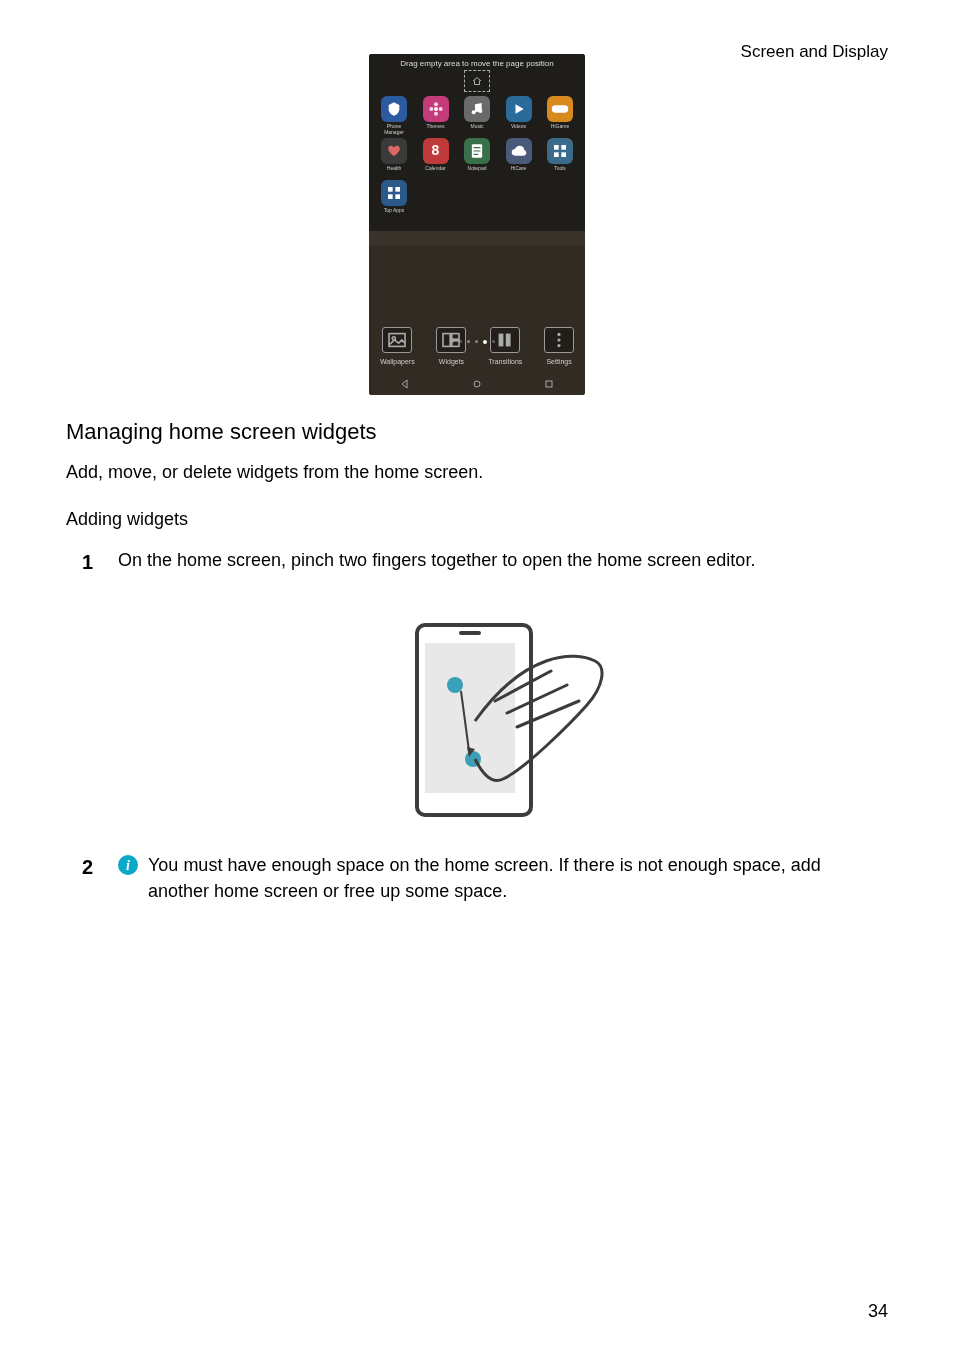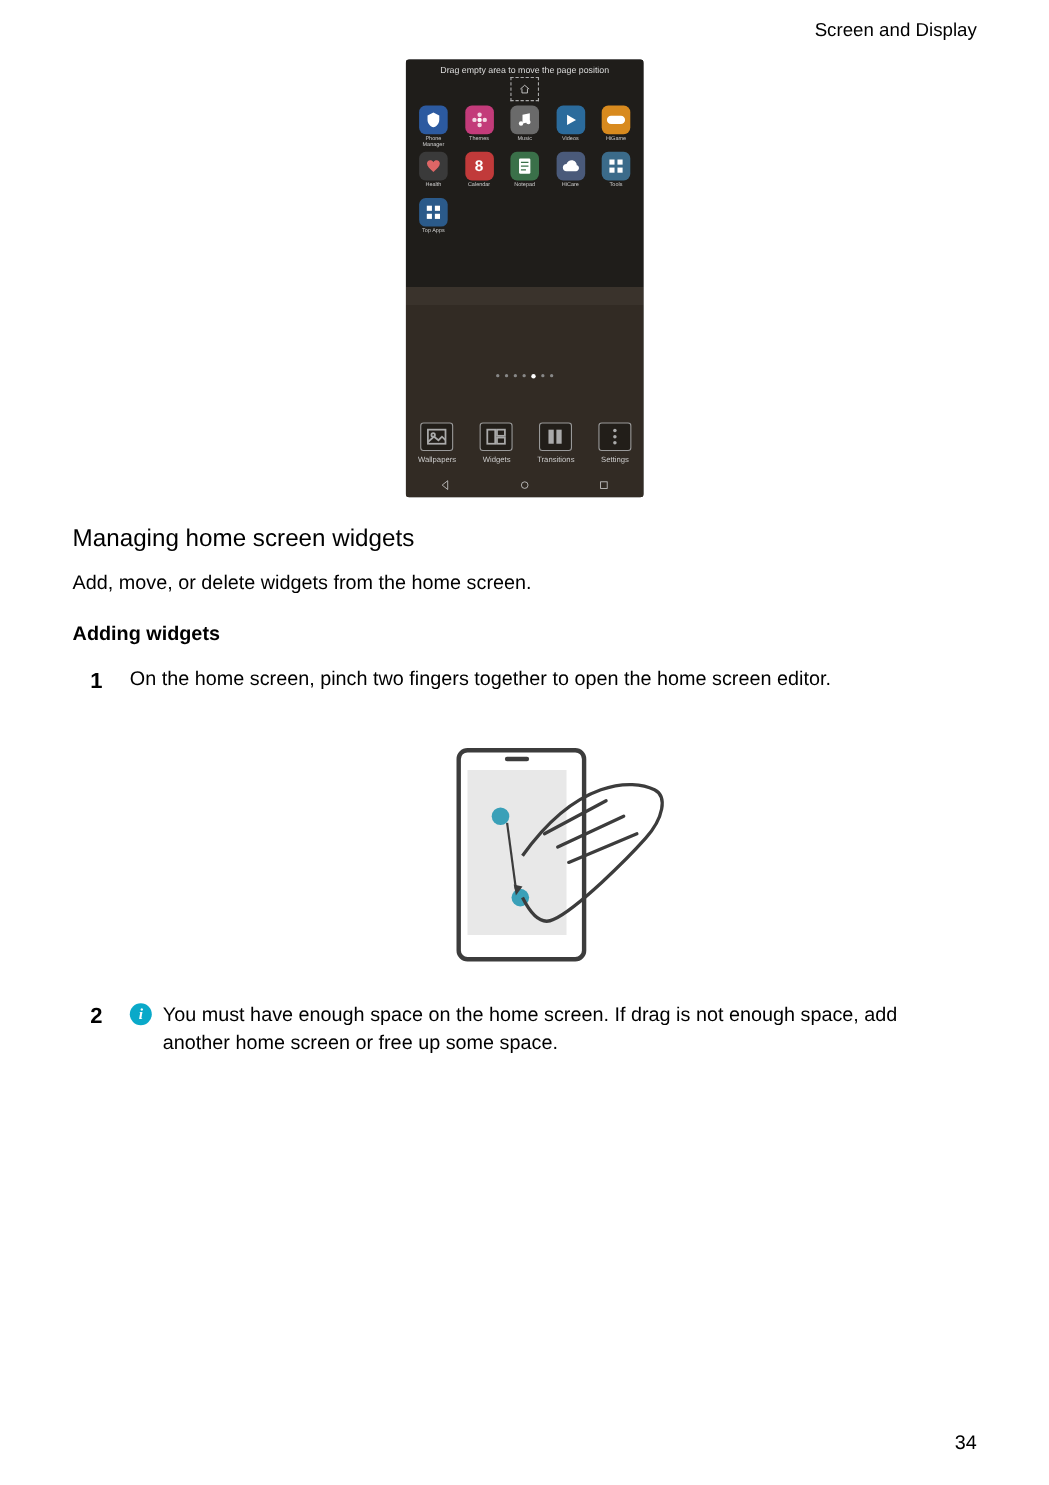--- a/index.html
+++ b/index.html
@@ -1,39 +1,39 @@
 <!DOCTYPE html>
 <html><head>
 <meta charset="utf-8">
 <style>
   html,body{margin:0;padding:0;background:#fff;font-family:Arial,Helvetica,sans-serif;color:#000;font-size:18px;line-height:1.4}
   .page{width:954px;height:1350px;position:relative;box-sizing:border-box;padding:30px 66px 0 66px}
-  .hdr{position:absolute;top:16px;right:66px;font-size:17px}
-  .phone-shot{width:216px;height:398px;margin:24px auto 22px;background:#111;position:relative;border-radius:3px;overflow:hidden}
+  .hdr{position:absolute;top:40px;right:66px;font-size:17px}
+  .phone-shot{width:216px;height:341px;margin:24px auto 22px;background:#111;position:relative;border-radius:3px;overflow:hidden}
   .shot-inner{position:absolute;inset:0;background:linear-gradient(#3a3530 0 52%,#6b5e50 52% 56%,#5b4f42 56% 100%);}
   .shot-dim{position:absolute;inset:0;background:rgba(0,0,0,.45)}
   .shot-txt{position:absolute;top:4px;left:0;right:0;text-align:center;color:#ddd;font-size:8px}
   .house-box{position:absolute;top:16px;left:50%;transform:translateX(-50%);width:24px;height:20px;border:1px dashed #aaa;display:flex;align-items:center;justify-content:center}
   .house-box svg{width:12px;height:12px;fill:none;stroke:#ddd;stroke-width:1.5}
   .icon-grid{position:absolute;top:42px;left:8px;right:8px}
   .icon-row{display:flex;justify-content:space-between;margin-bottom:4px}
   .app{width:34px;text-align:center}
   .app .ic{width:26px;height:26px;border-radius:6px;margin:0 auto;display:flex;align-items:center;justify-content:center}
   .app .lb{color:#ccc;font-size:5px;margin-top:2px;line-height:1.1;height:10px}
   .row3 .app:nth-child(n+2){visibility:hidden}
   .page-dots{position:absolute;left:0;right:0;top:286px;display:flex;justify-content:center;gap:5px}
   .page-dots span{width:3px;height:3px;border-radius:50%;background:#888}
   .page-dots span.on{width:4px;height:4px;background:#fff}
   .options{position:absolute;left:0;right:0;bottom:28px;display:flex;justify-content:space-around}
   .opt{text-align:center;color:#ccc;font-size:7px}
   .opt .oi{width:28px;height:24px;border:1px solid #999;border-radius:3px;margin:0 auto 4px;display:flex;align-items:center;justify-content:center;color:#aaa;background:rgba(0,0,0,.3)}
   .navbar{position:absolute;left:0;right:0;bottom:0;height:22px;display:flex;justify-content:space-around;align-items:center}
   .navbar svg{width:12px;height:12px;stroke:#ccc;fill:none;stroke-width:1.5}
   h2{font-size:22px;font-weight:normal;margin:18px 0 12px}
-  h3{font-size:18px;font-weight:bold;margin:22px 0 10px}
+  h3{font-size:18px;font-weight:normal;margin:22px 0 10px}
   .intro{margin:0 0 6px}
   ol.steps{list-style:none;padding:0;margin:16px;counter-reset:st}
   ol.steps>li{counter-increment:st;position:relative;padding-left:36px;margin:12px 0}
   ol.steps>li::before{content:counter(st);position:absolute;left:0;top:0;font-weight:bold;font-size:20px}
   .gesture{width:240px;height:228px;margin:28px auto 24px;position:relative}
   .gesture .body{position:absolute;left:40px;top:22px;width:110px;height:186px;border:4px solid #3c3c3c;border-radius:10px;background:#fff}
   .gesture .scr{position:absolute;left:50px;top:42px;width:90px;height:150px;background:#e8e8e8}
   .gesture .ear{position:absolute;left:84px;top:30px;width:22px;height:4px;border-radius:2px;background:#3c3c3c}
   .note{position:relative;padding-left:30px;margin-top:10px}
   .note .i-ic{position:absolute;left:0;top:2px;width:20px;height:20px;border-radius:50%;background:#0aa9c9;color:#fff;display:flex;align-items:center;justify-content:center;font-weight:bold;font-style:italic;font-family:Georgia,serif;font-size:14px}
@@ -257,19 +257,19 @@
           <path d="M86 90 L94 150" stroke="#3c3c3c" stroke-width="2" fill="none"></path>
           <polygon points="92,146 100,148 94,156" fill="#3c3c3c"></polygon>
           <path d="M100 120 C150 50 200 50 220 60 C232 66 228 86 212 104 C196 122 150 168 128 178 C116 184 106 170 100 158" fill="none" stroke="#3c3c3c" stroke-width="3" stroke-linejoin="round"></path>
           <path d="M120 100 L176 70 M132 112 L192 84 M142 126 L204 100" stroke="#3c3c3c" stroke-width="3" fill="none" stroke-linecap="round"></path>
         </svg>
       </div>
     </li>
     <li>
       <div class="note">
         <span class="i-ic">i</span>
-        <span>You must have enough space on the home screen. If drag is not enough space, add another home screen or free up some space.</span>
+        <span>You must have enough space on the home screen. If there is not enough space, add another home screen or free up some space.</span>
       </div>
     </li>
   </ol>
 
   <div class="pgnum">34</div>
 </div>
 
 </body></html>

